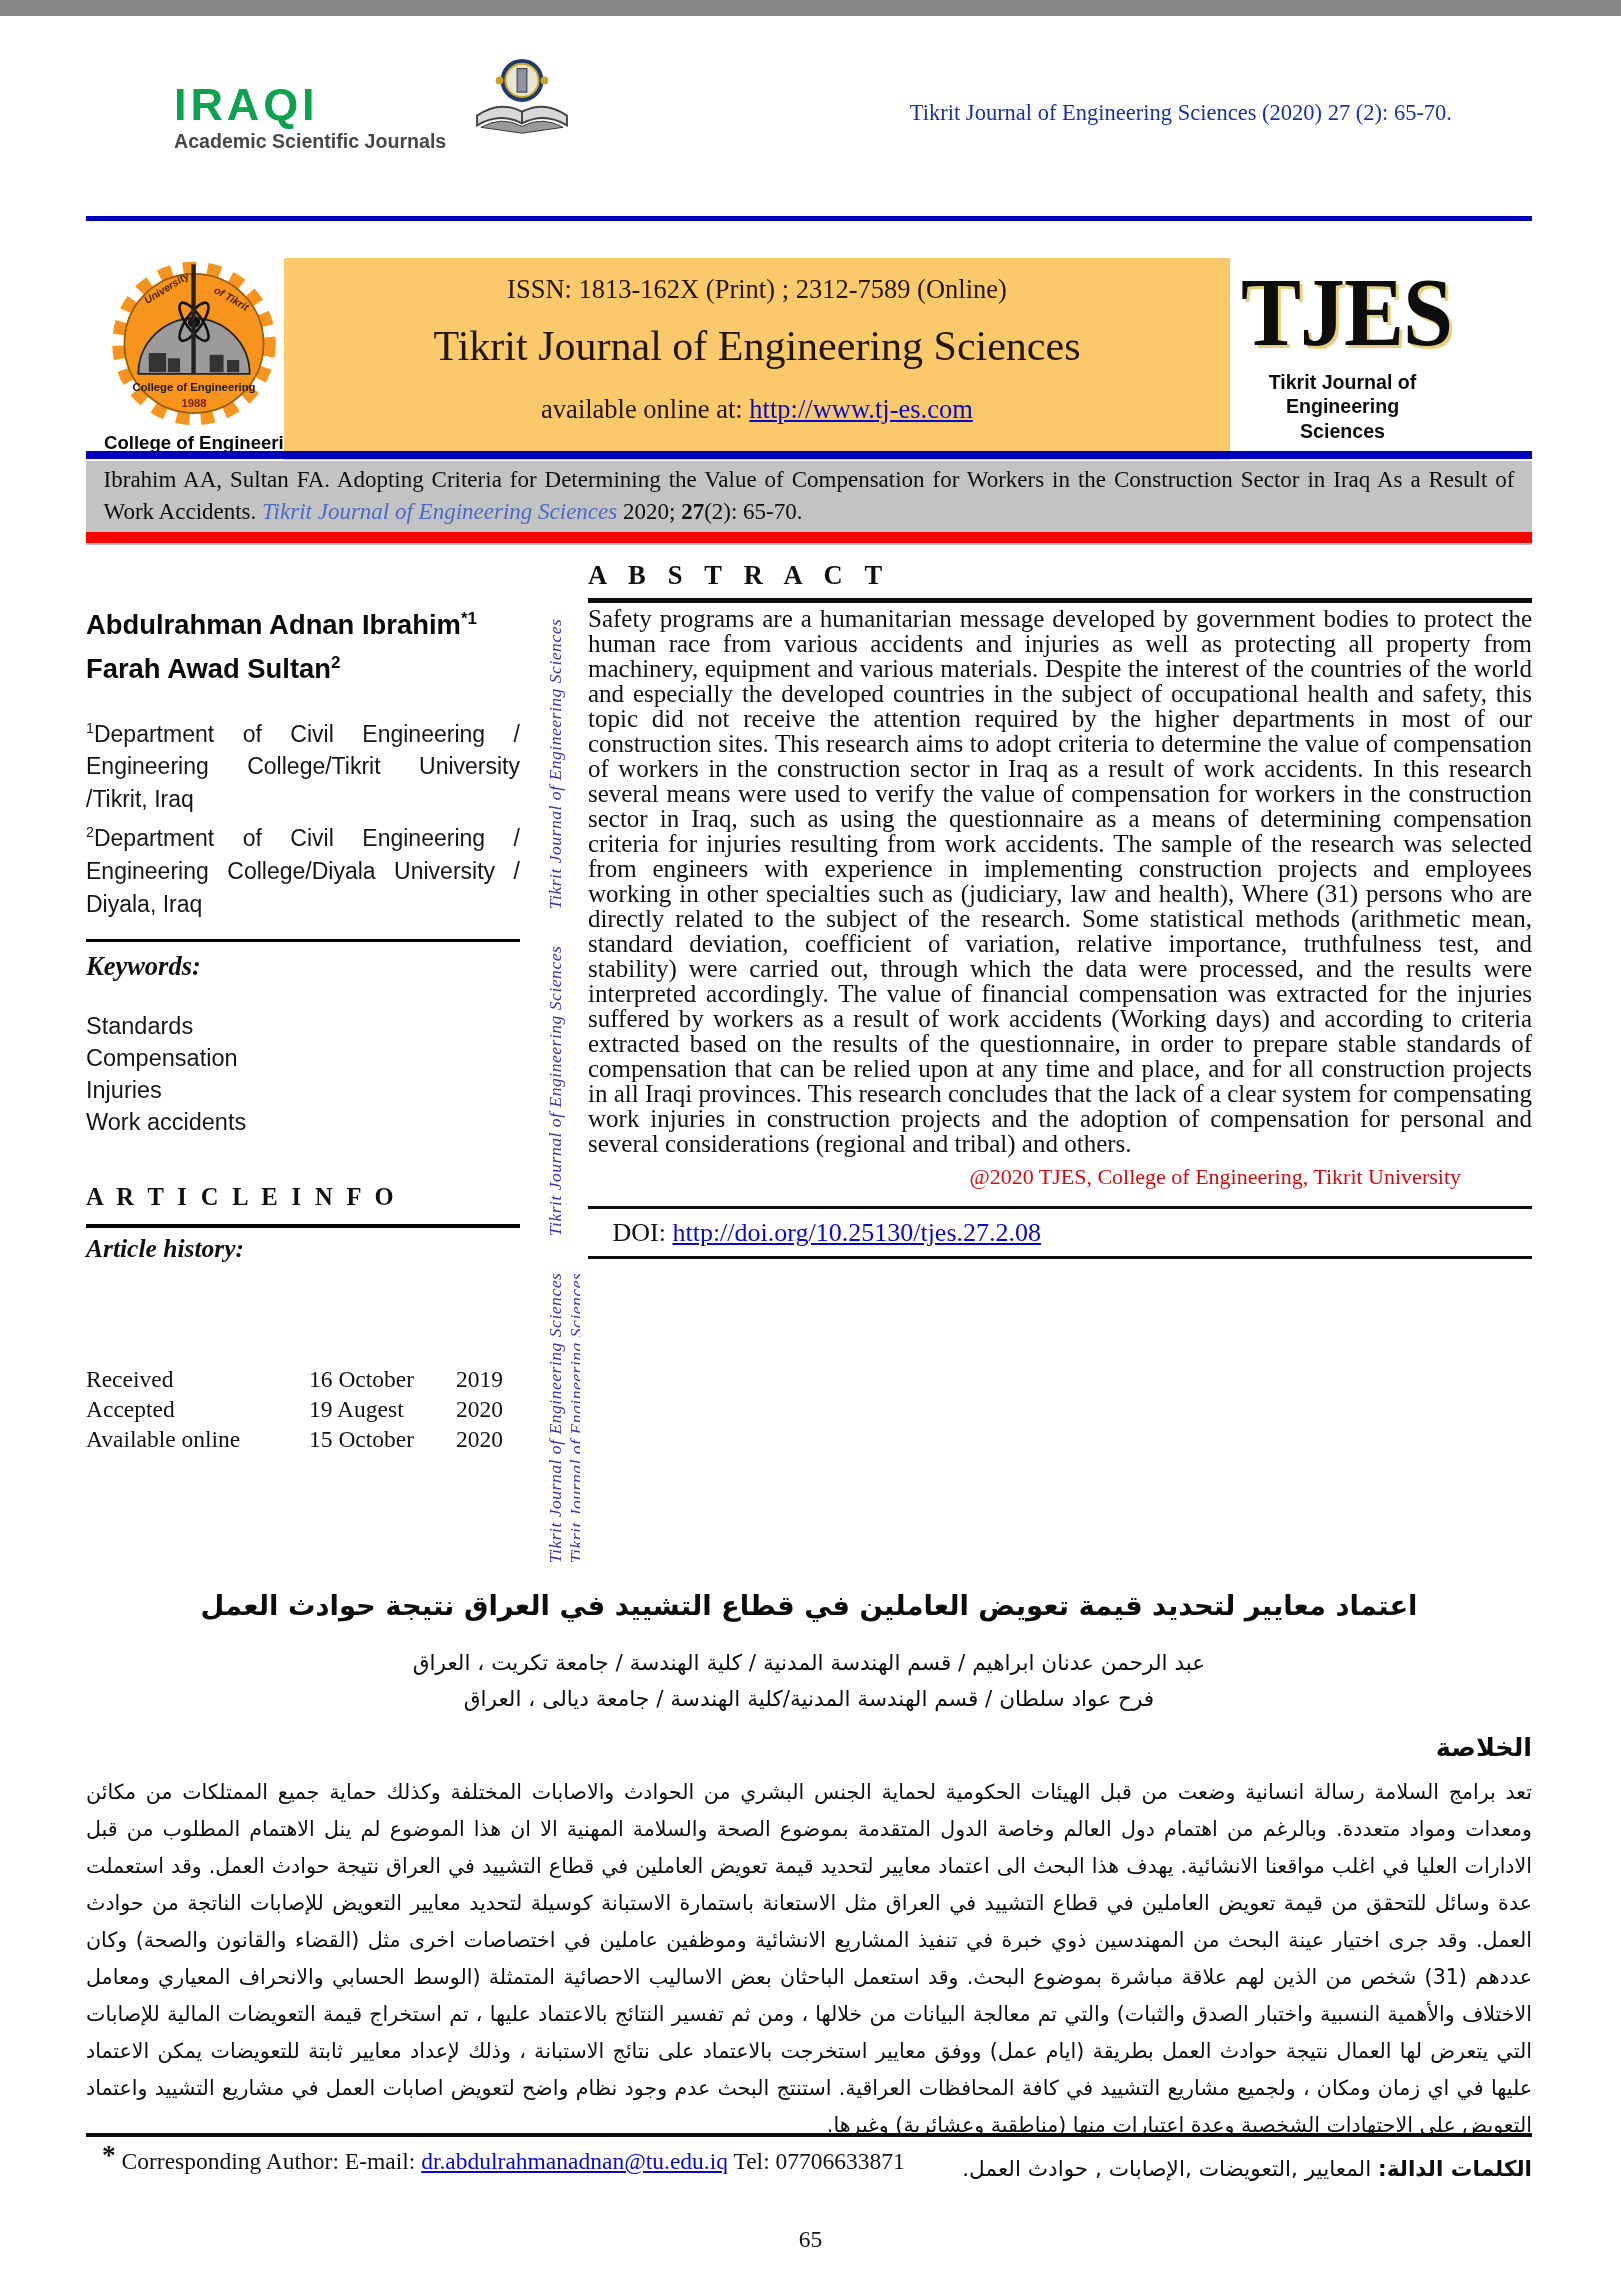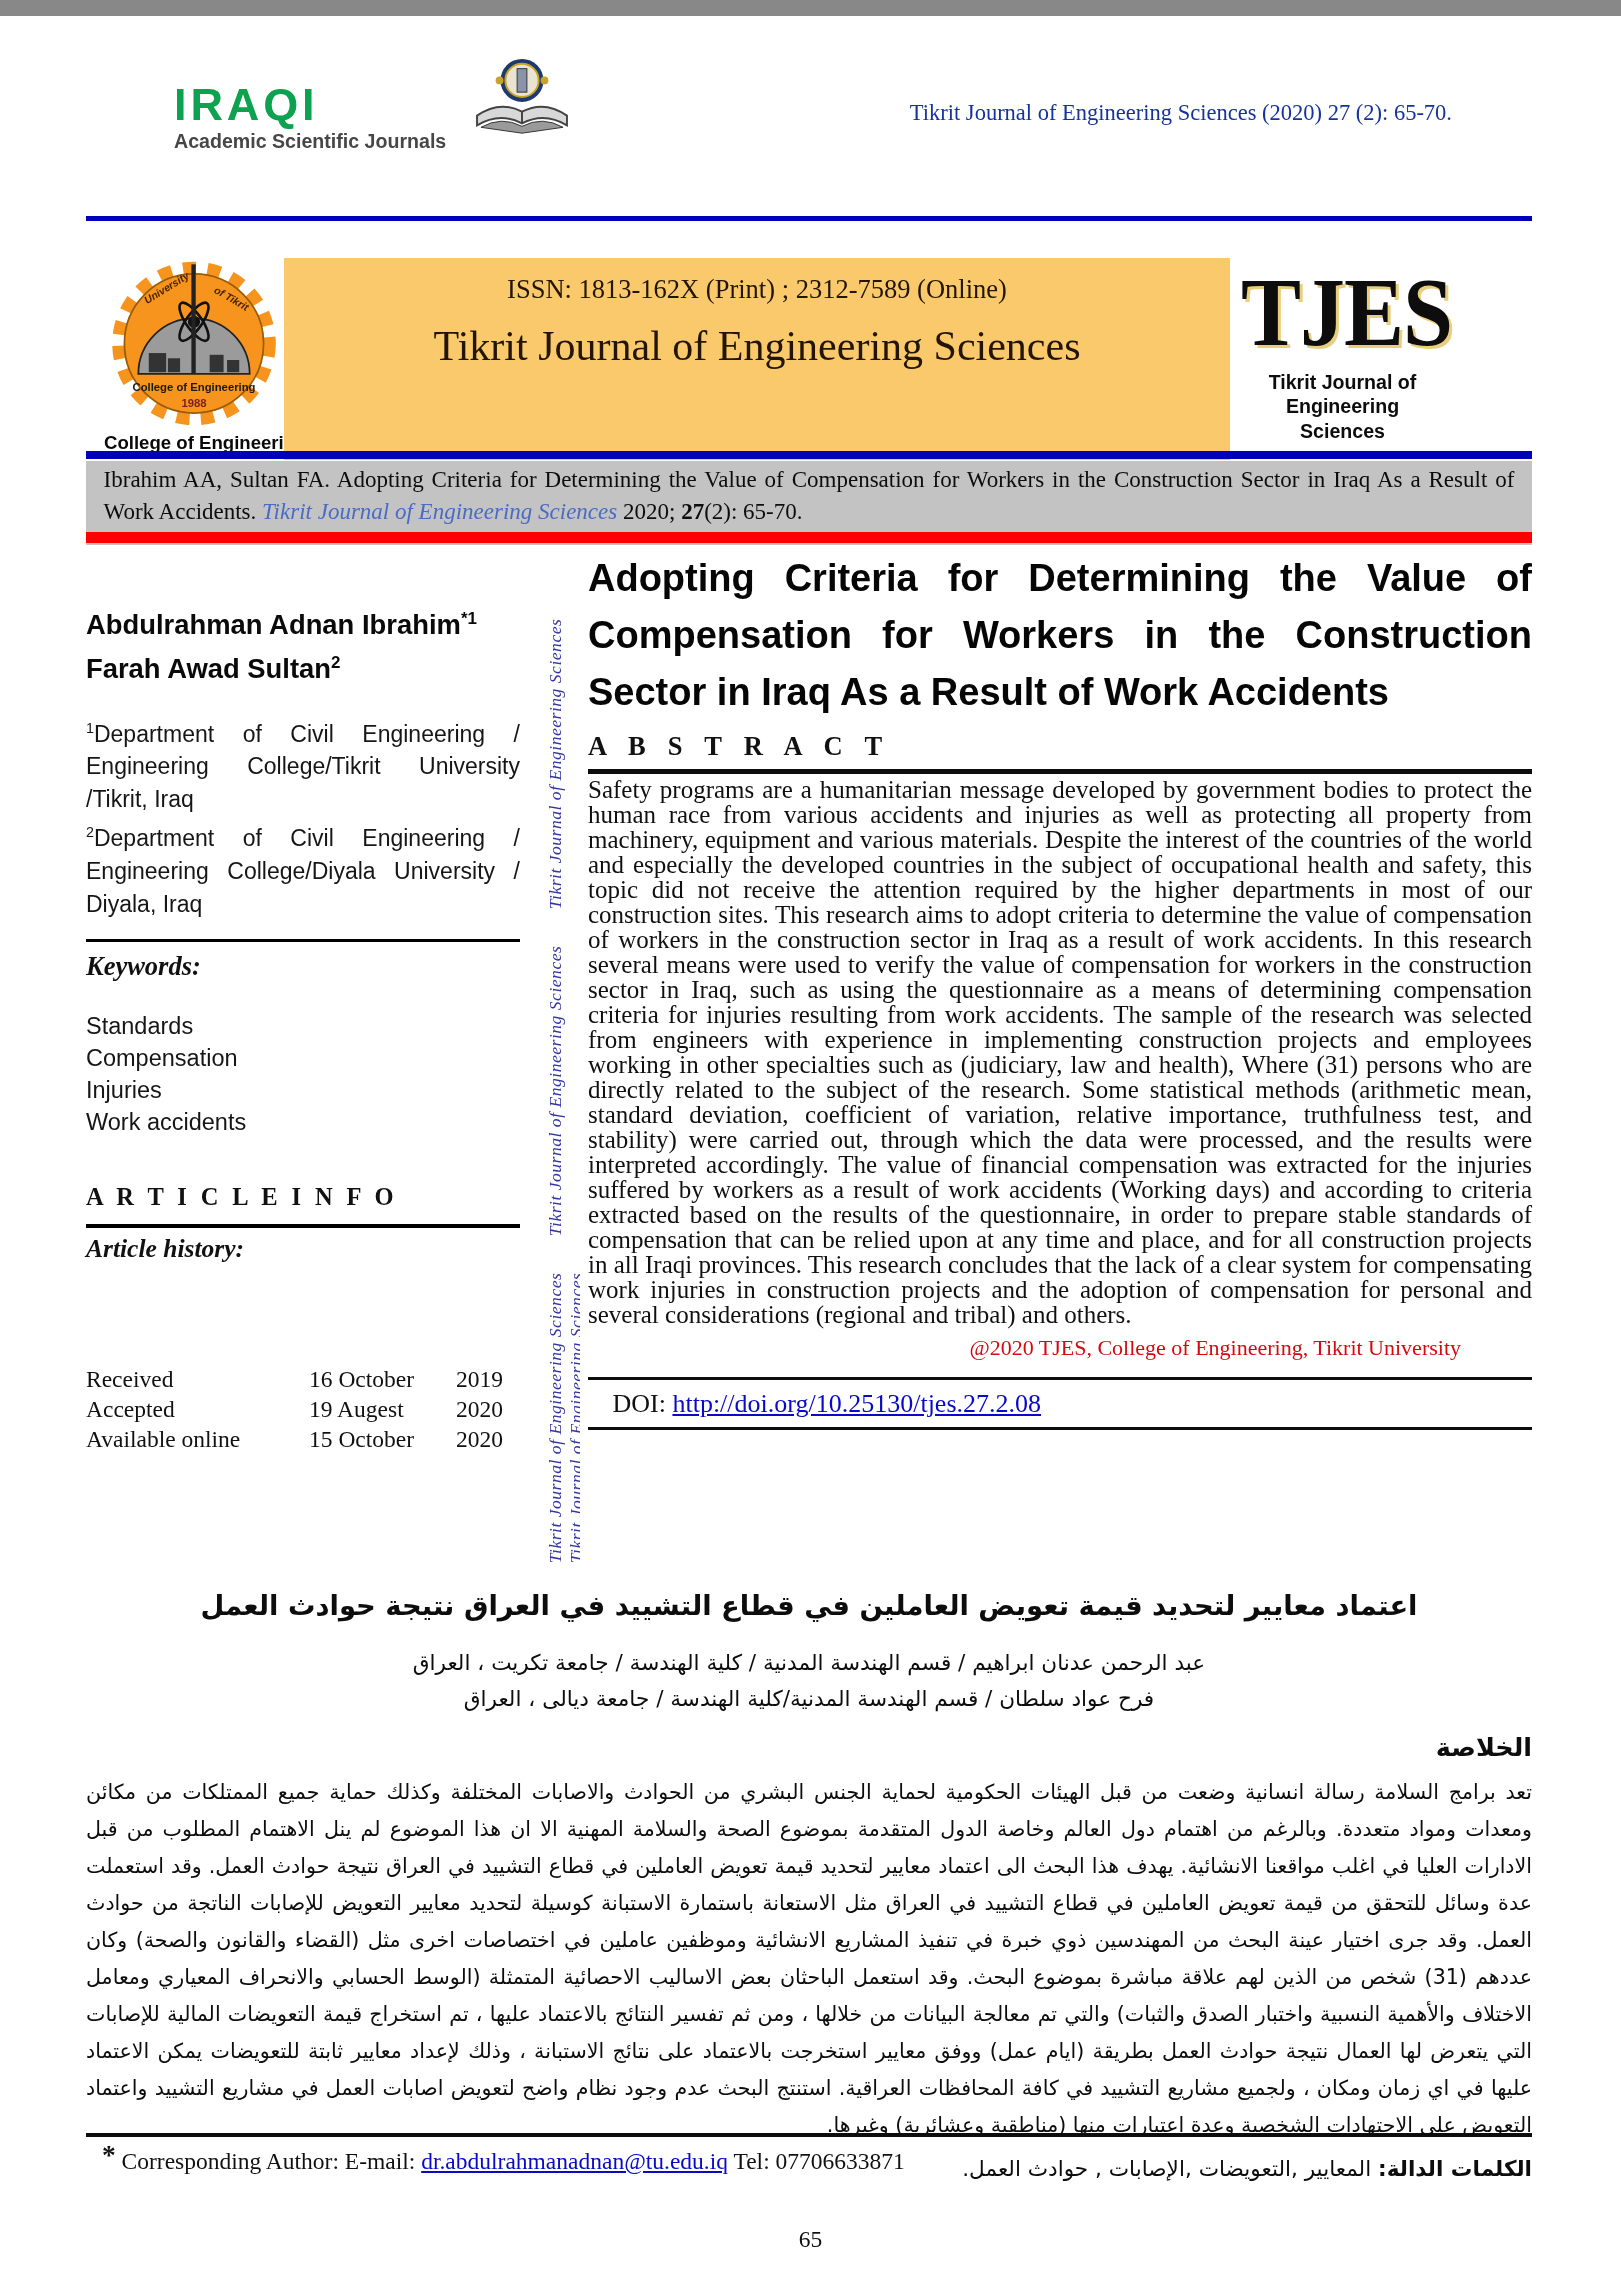--- a/index.html
+++ b/index.html
@@ -129,20 +129,21 @@
       <text x="122" y="38" font-size="12" font-weight="bold" font-style="italic" fill="#4a2400" transform="rotate(30 122 38)">of Tikrit</text>
       <text x="100" y="152" font-size="13" font-weight="bold" fill="#1a1a1a" text-anchor="middle">College of Engineering</text>
       <text x="100" y="170" font-size="13" font-weight="bold" fill="#7b1f1f" text-anchor="middle">1988</text>
     </svg>
     <div class="college-caption">College of Engineering</div>
   </div>
 
   <div class="banner">
     <div class="banner-issn">ISSN: 1813-162X (Print) ; 2312-7589 (Online)</div>
     <div class="banner-title">Tikrit Journal of Engineering Sciences</div>
+    <div class="banner-online"><span>available online at: </span><a class="link">http://www.tj-es.com</a></div>
   </div>
 
   <div class="tjes-logo">
     <div class="tjes-acronym">TJES</div>
     <div class="tjes-sub">
       <div>Tikrit Journal of</div>
       <div>Engineering Sciences</div>
     </div>
   </div>
 
@@ -178,21 +179,20 @@
   </div>
 
   <div class="strip">
     <span>Tikrit Journal of Engineering Sciences</span>
     <span>Tikrit Journal of Engineering Sciences</span>
     <span>Tikrit Journal of Engineering Sciences</span>
     <span>Tikrit Journal of Engineering Sciences</span>
   </div>
 
   <div class="right-col">
-    <h1 class="title">Adopting Criteria for Determining the Value of Compensation for Workers in the Construction Sector in Iraq As a Result of Work Accidents</h1>
     <div class="abs-label">A B S T R A C T</div>
     <div class="abs-rule"></div>
     <p class="abstract">Safety programs are a humanitarian message developed by government bodies to protect the human race from various accidents and injuries as well as protecting all property from machinery, equipment and various materials. Despite the interest of the countries of the world and especially the developed countries in the subject of occupational health and safety, this topic did not receive the attention required by the higher departments in most of our construction sites. This research aims to adopt criteria to determine the value of compensation of workers in the construction sector in Iraq as a result of work accidents. In this research several means were used to verify the value of compensation for workers in the construction sector in Iraq, such as using the questionnaire as a means of determining compensation criteria for injuries resulting from work accidents. The sample of the research was selected from engineers with experience in implementing construction projects and employees working in other specialties such as (judiciary, law and health), Where (31) persons who are directly related to the subject of the research. Some statistical methods (arithmetic mean, standard deviation, coefficient of variation, relative importance, truthfulness test, and stability) were carried out, through which the data were processed, and the results were interpreted accordingly. The value of financial compensation was extracted for the injuries suffered by workers as a result of work accidents (Working days) and according to criteria extracted based on the results of the questionnaire, in order to prepare stable standards of compensation that can be relied upon at any time and place, and for all construction projects in all Iraqi provinces. This research concludes that the lack of a clear system for compensating work injuries in construction projects and the adoption of compensation for personal and several considerations (regional and tribal) and others.</p>
     <div class="copyright">@2020 TJES, College of Engineering, Tikrit University</div>
     <div class="doi-rule"></div>
     <div class="doi-line"><span>DOI: </span><a class="link">http://doi.org/10.25130/tjes.27.2.08</a></div>
     <div class="doi-rule2"></div>
   </div>
 
   <div class="arabic">

